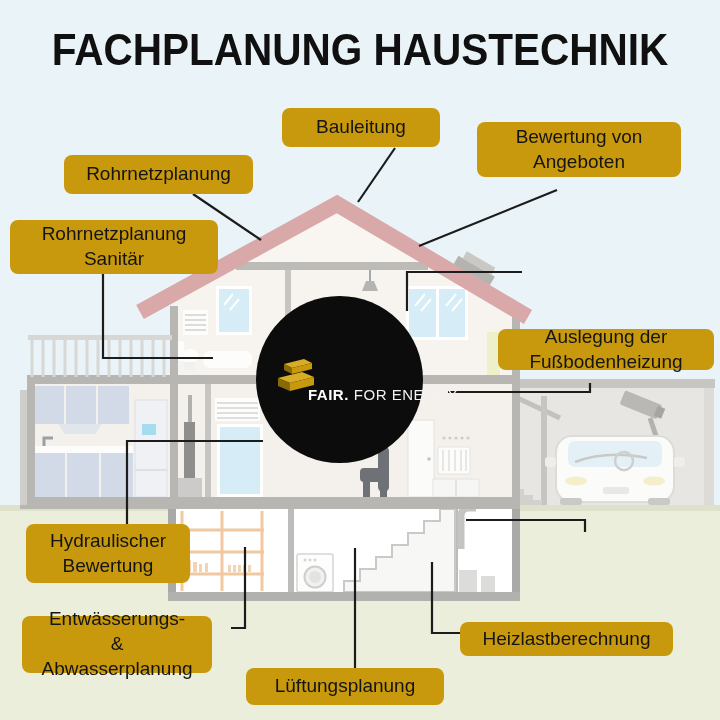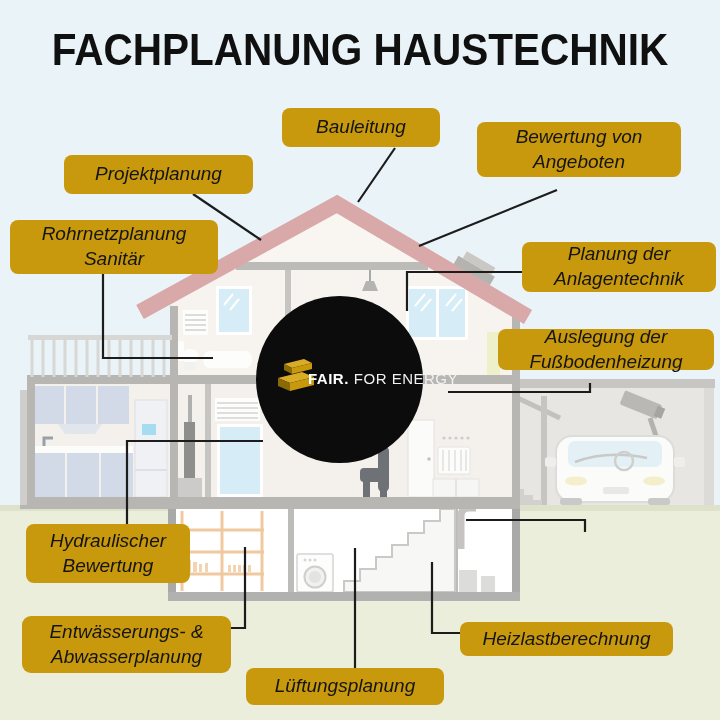--- a/index.html
+++ b/index.html
@@ -12,28 +12,28 @@
     position:absolute; left:0; top:24px; width:720px; text-align:center;
     font-size:45px; font-weight:bold; color:#101010; letter-spacing:0px;
     transform:scaleX(.9); transform-origin:center; white-space:nowrap;
   }
   .house-svg{position:absolute; left:0; top:0;}
   .label{
     position:absolute; box-sizing:border-box;
     display:flex; align-items:center; justify-content:center; text-align:center;
     padding:2px 26px; border-radius:8px;
     background:var(--label_bg,#c8990c); color:#141414;
-    font-size:19px; line-height:1.3;font-style:italic;
+    font-size:19px; line-height:1.3;
   }
   .logo-circle{
     position:absolute; left:256px; top:296px; width:167px; height:167px;
     border-radius:50%; background:var(--circle_bg,#0c0c0c);
   }
   .logo-mark{position:absolute; left:18px; top:56px;}
-  .logo-text{position:absolute; left:52px; top:74px; color:#ffffff; font-size:15px; letter-spacing:.5px; white-space:nowrap;}
+  .logo-text{position:absolute; left:52px; top:90px; color:#ffffff; font-size:15px; letter-spacing:.5px; white-space:nowrap;}
   .logo-text .fair{font-weight:bold;}
   .logo-text .rest{font-weight:normal; margin-left:5px; color:#f2f2f2;}
 </style>
 </head>
 <body>
 
 <div class="stage">
 
   <div class="title">FACHPLANUNG HAUSTECHNIK</div>
 
@@ -264,23 +264,22 @@
       <polygon points="4,26 28,20 40,25 16,31" fill="#d8ad25"></polygon>
       <polygon points="16,31 40,25 40,33 16,39" fill="var(--logo_gold,#c9990d)"></polygon>
       <polygon points="4,26 16,31 16,39 4,34" fill="#8a6a06"></polygon>
     </svg>
     <div class="logo-text">
       <span class="fair">FAIR.</span><span class="rest">FOR ENERGY</span>
     </div>
   </div>
 
   <div class="label" style="left:282px; top:108px; width:158px; height:39px;">Bauleitung</div>
-  <div class="label" style="left:64px; top:155px; width:189px; height:39px;">Projektplanung</div>
+  <div class="label" style="left:64px; top:155px; width:189px; height:39px;">Rohrnetzplanung</div>
   <div class="label" style="left:477px; top:122px; width:204px; height:55px;">Bewertung von Angeboten</div>
   <div class="label" style="left:10px; top:220px; width:208px; height:54px;">Rohrnetzplanung Sanitär</div>
-  <div class="label" style="left:522px; top:242px; width:194px; height:50px;">Planung der Anlagentechnik</div>
   <div class="label" style="left:498px; top:329px; width:216px; height:41px;">Auslegung der Fußbodenheizung</div>
   <div class="label" style="left:26px; top:524px; width:164px; height:59px;">Hydraulischer Bewertung</div>
-  <div class="label" style="left:22px; top:616px; width:209px; height:57px;border-radius:9px;">Entwässerungs- &amp; Abwasserplanung</div>
+  <div class="label" style="left:22px; top:616px; width:190px; height:57px;">Entwässerungs- &amp; Abwasserplanung</div>
   <div class="label" style="left:246px; top:668px; width:198px; height:37px;">Lüftungsplanung</div>
   <div class="label" style="left:460px; top:622px; width:213px; height:34px;">Heizlastberechnung</div>
 
 </div>
 
 </body></html>

